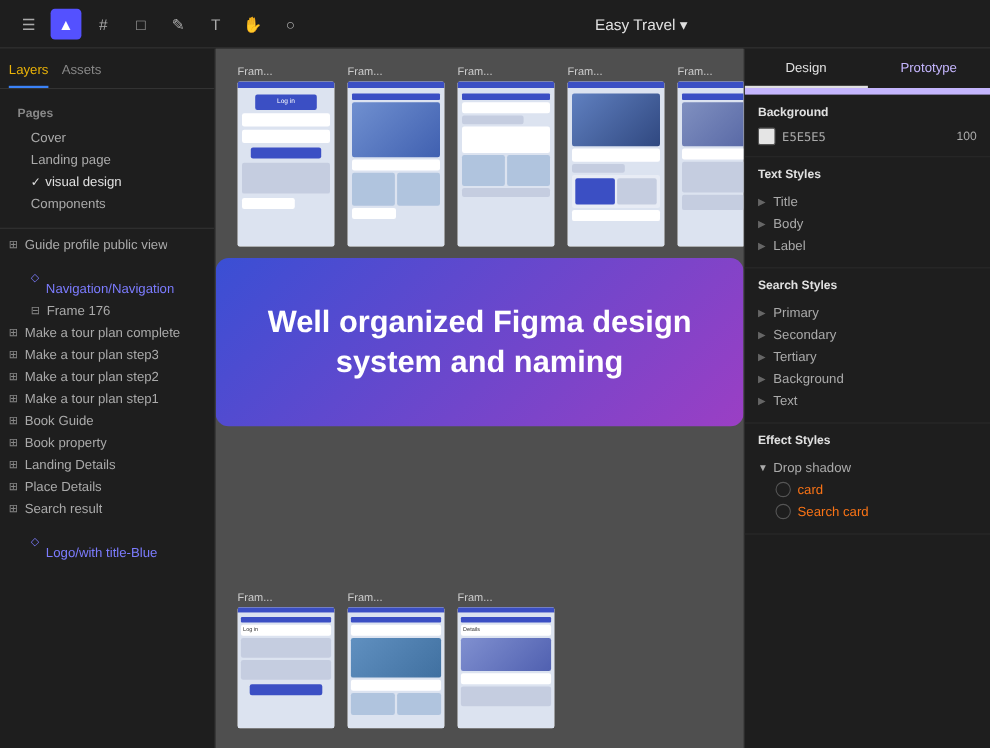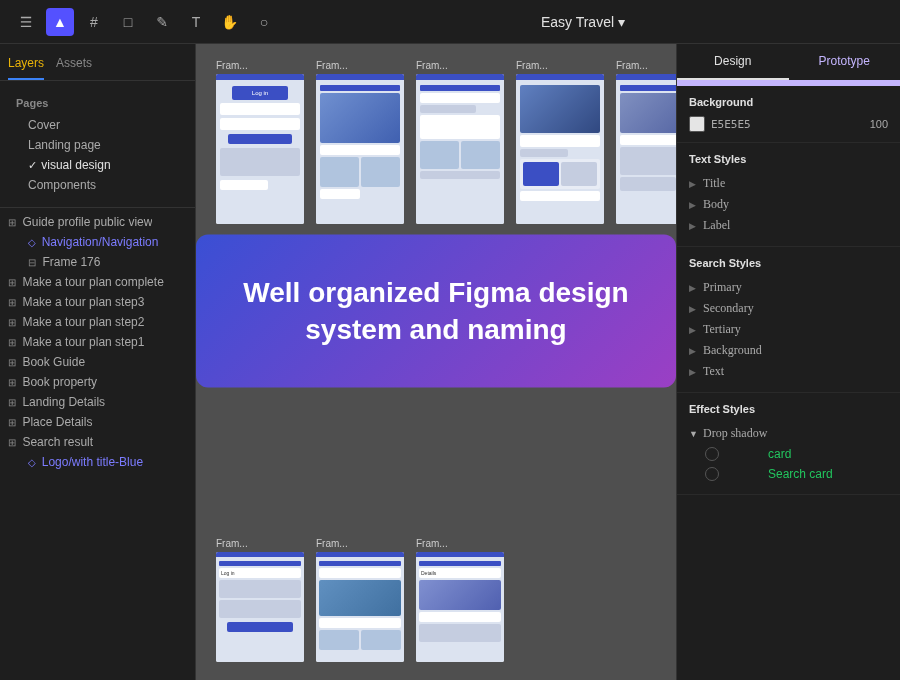--- a/index.html
+++ b/index.html
@@ -109,21 +109,21 @@
       cursor: pointer;
       gap: 6px;
       white-space: nowrap;
       overflow: hidden;
     }
     .layer-item .layer-icon { font-size: 10px; color: #666; flex-shrink: 0; }
     .layer-item .layer-icon.grid { color: #888; }
     .layer-item .layer-icon.diamond { color: #7c7cff; }
     .layer-item .layer-icon.table { color: #888; }
     .layer-item-label { overflow: hidden; text-overflow: ellipsis; }
-    .layer-item.highlighted .layer-item-label { color: #7c7cff; }
+    .layer-item.highlighted .layer-item-label { color: #7c7cff; margin-top: 20px; }
     .layer-indent { padding-left: 28px; }
 
     
     .canvas-area {
       flex: 1;
       background: #4a4a4a;
       overflow: hidden;
       position: relative;
     }
     .canvas-bg {
@@ -240,39 +240,37 @@
       cursor: pointer;
     }
     .style-arrow {
       font-size: 9px;
       color: #666;
       width: 10px;
     }
     .style-label {
       font-size: 12px;
       color: #aaa;
-      font-family: Liberation Serif, serif;
     }
 
     .effect-item {
       display: flex;
       align-items: center;
       gap: 6px;
       padding: 3px 0;
     }
     .effect-circle {
       width: 14px; height: 14px;
       border-radius: 50%;
       border: 1px solid #555;
       flex-shrink: 0;
     }
     .effect-label {
       font-size: 12px;
-      color: #22c55e;
-      margin-left: 43px;
+      color: #f97316;
     }
 
     
     ::-webkit-scrollbar { width: 4px; }
     ::-webkit-scrollbar-track { background: transparent; }
     ::-webkit-scrollbar-thumb { background: #444; border-radius: 2px; }
   </style>
 </head>
 <body>
 

